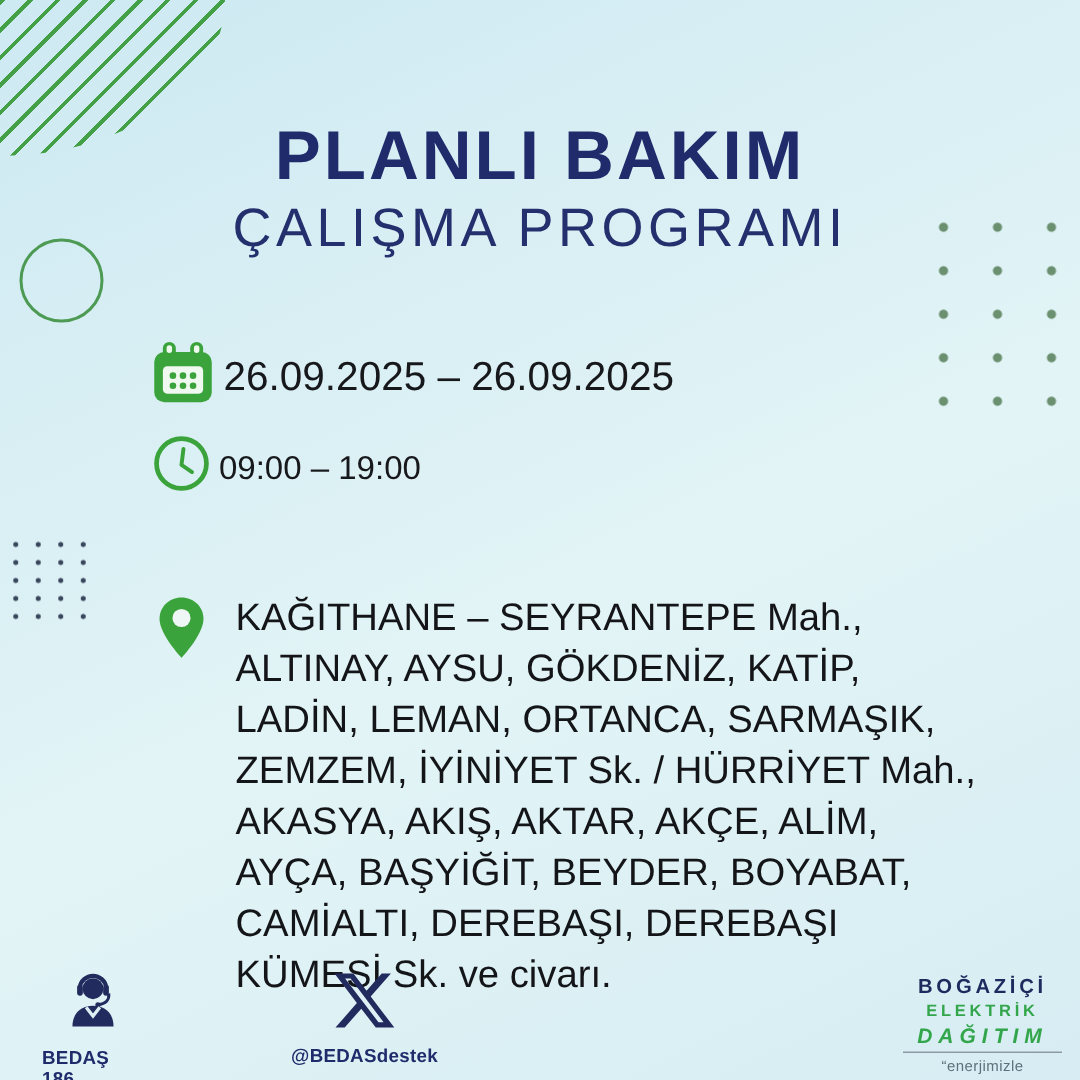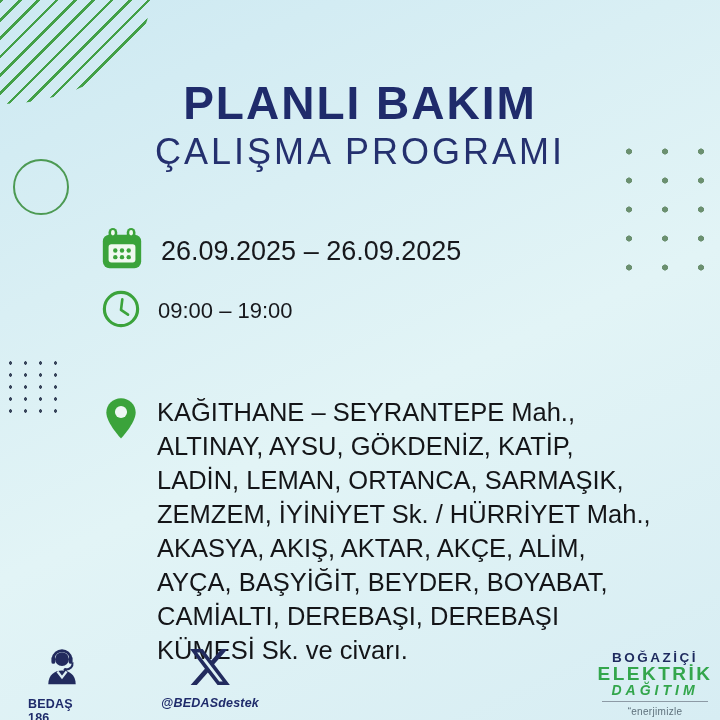--- a/index.html
+++ b/index.html
@@ -37,39 +37,39 @@
     position:absolute;left:0;right:0;top:131px;margin:0;text-align:center;
     font-size:36px;font-weight:500;letter-spacing:3px;color:#24306e;
   }
   
   .row{position:absolute;display:flex;align-items:center;}
   .row .icon{flex:0 0 auto;display:block;}
   .row-date{left:99px;top:226px;}
   .row-time{left:100px;top:288px;}
   .row-work{left:98px;top:334px;}
   .row-region{left:99px;top:395px;align-items:flex-start;}
-  .row-text{margin-left:16px;color:#17181c;}
+  .row-text{margin-left:4px;color:#17181c;}
   .t-date{font-size:27px;}
   .t-time{font-size:22px;}
   .t-work{font-size:23px;}
   .t-region{
     margin-left:14px;width:494px;font-size:25.5px;line-height:34px;color:#141518;
   }
   
   .contact{position:absolute;display:flex;flex-direction:column;align-items:center;}
   .contact .c-label{margin-top:6px;font-size:12.5px;font-weight:700;color:var(--navy,#222c63);letter-spacing:.2px;}
   .contact-call{left:28px;top:645px;width:68px;}
   .contact-web{left:104px;top:645px;width:80px;}
-  .contact-social{left:167px;top:645px;width:86px;font-style:italic;}
+  .contact-social{left:200px;top:645px;width:86px;}
   .logo{
     position:absolute;left:596px;top:650px;width:118px;text-align:center;
     line-height:16px;
   }
   .logo .l1{font-size:13.5px;font-weight:800;letter-spacing:2.5px;color:#1e2a5e;}
-  .logo .l2{font-size:19px;font-weight:800;letter-spacing:2.5px;color:var(--logo-green,#33a64c);}
+  .logo .l2{font-size:11px;font-weight:800;letter-spacing:2.5px;color:var(--logo-green,#33a64c);}
   .logo .l3{font-size:14px;font-weight:800;letter-spacing:4px;color:var(--logo-green,#33a64c);font-style:italic;}
   .logo .rule{height:1px;background:#8d9aa5;margin:3px 6px 2px 6px;}
   .logo .tag{font-size:10px;color:#5e717c;letter-spacing:.3px;}
 </style>
 </head>
 <body>
 
 <div class="canvas">
 
   <div class="stripes"></div>

